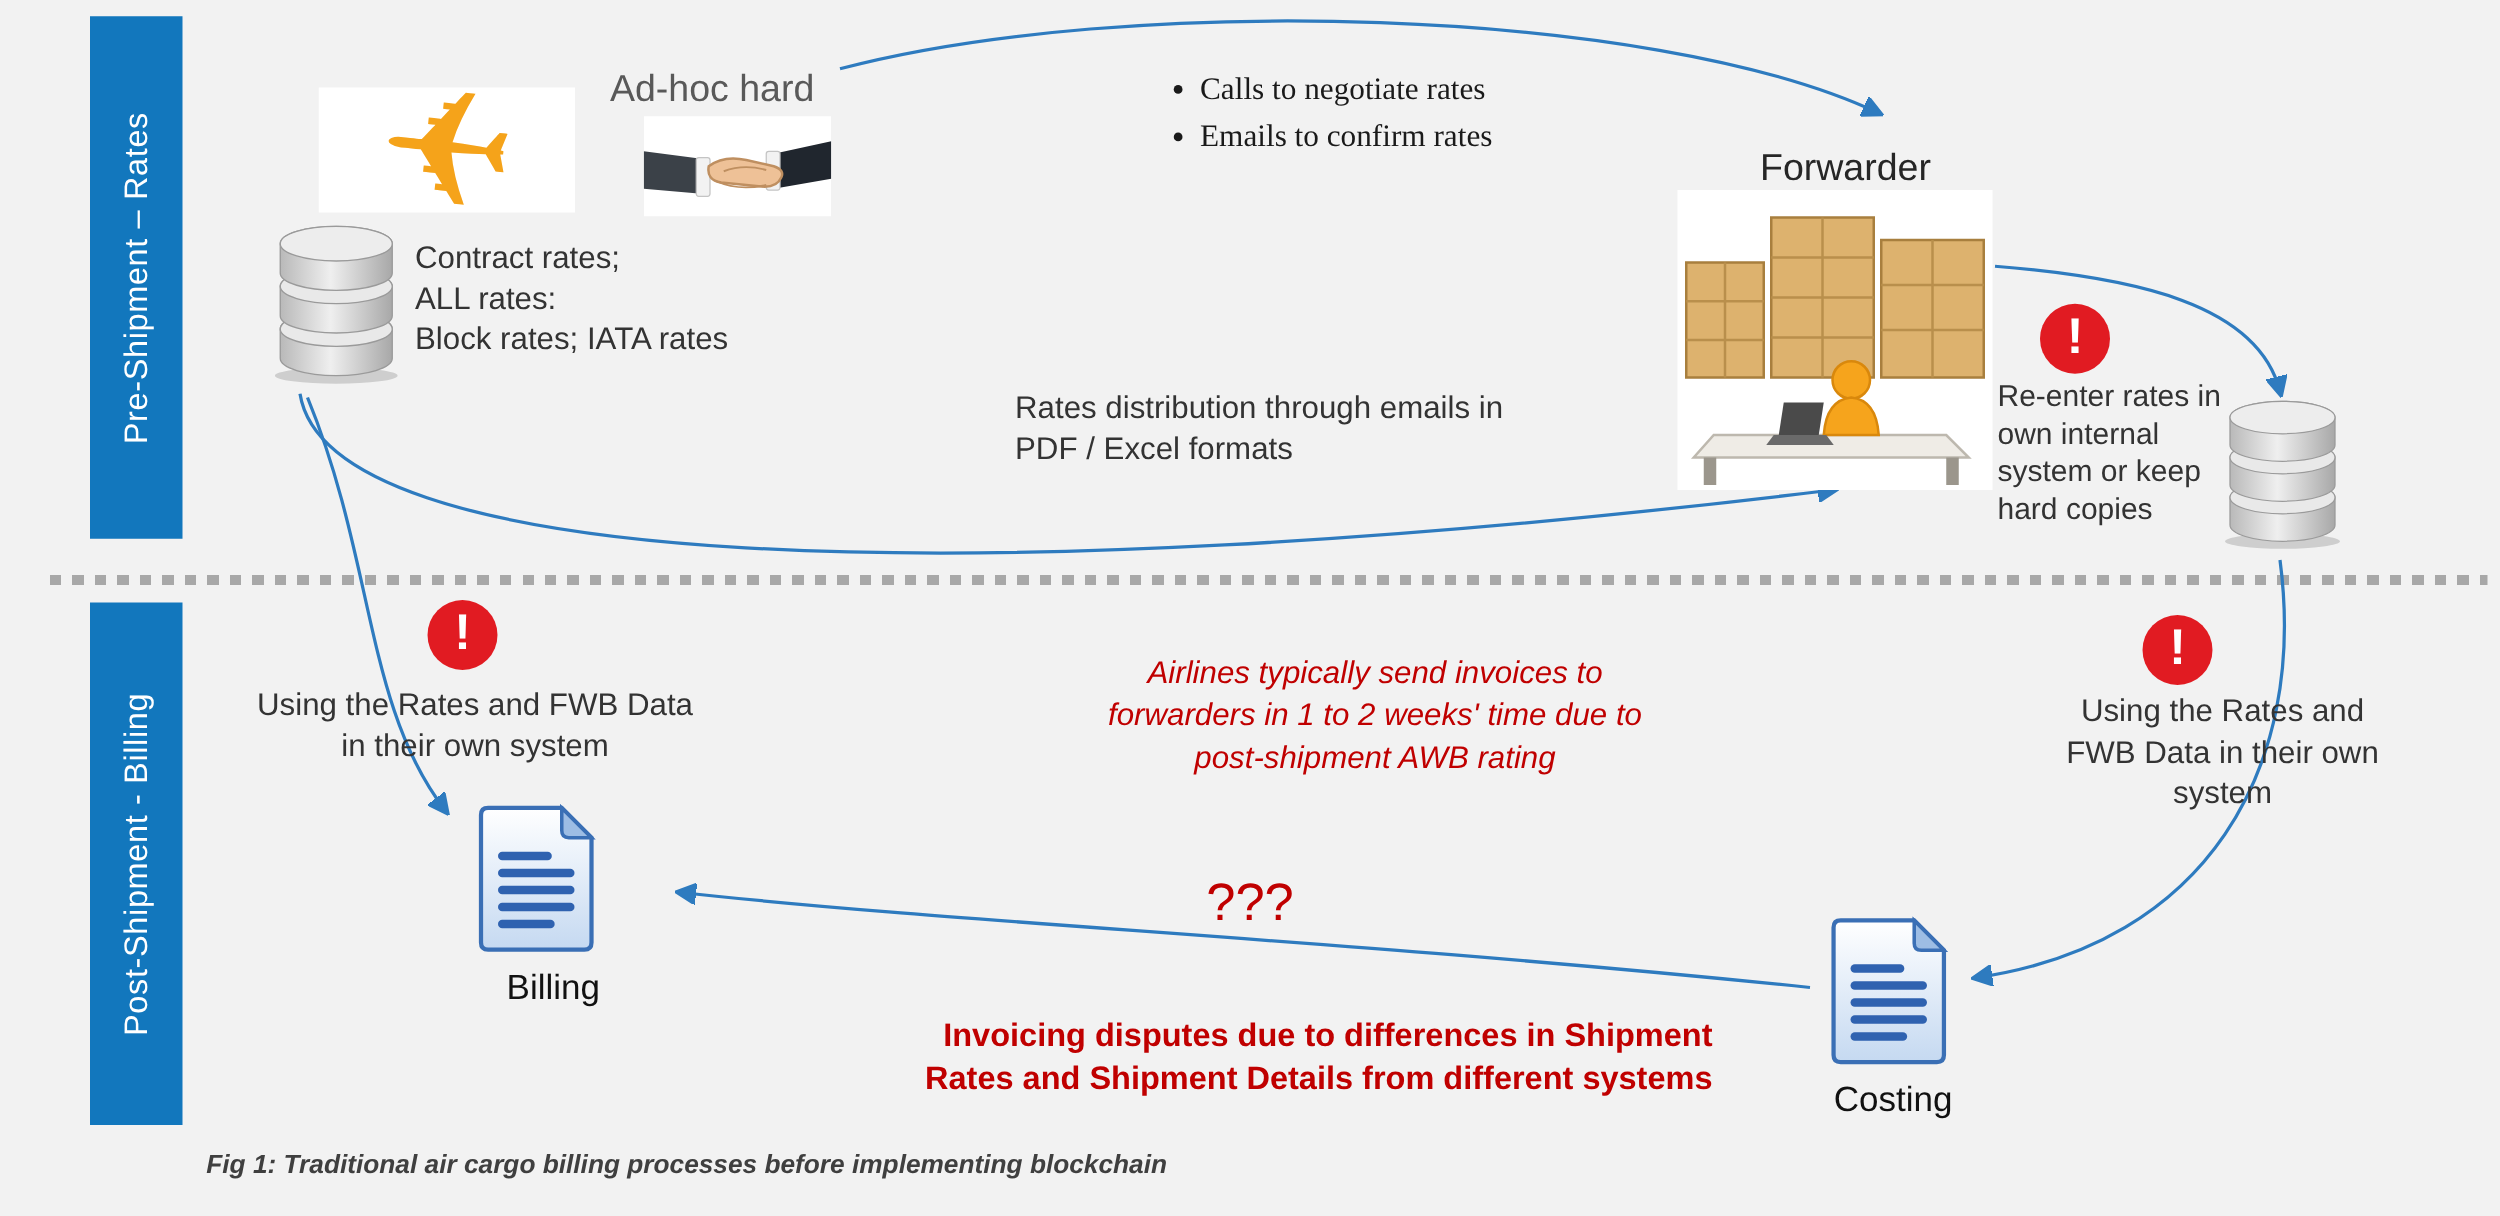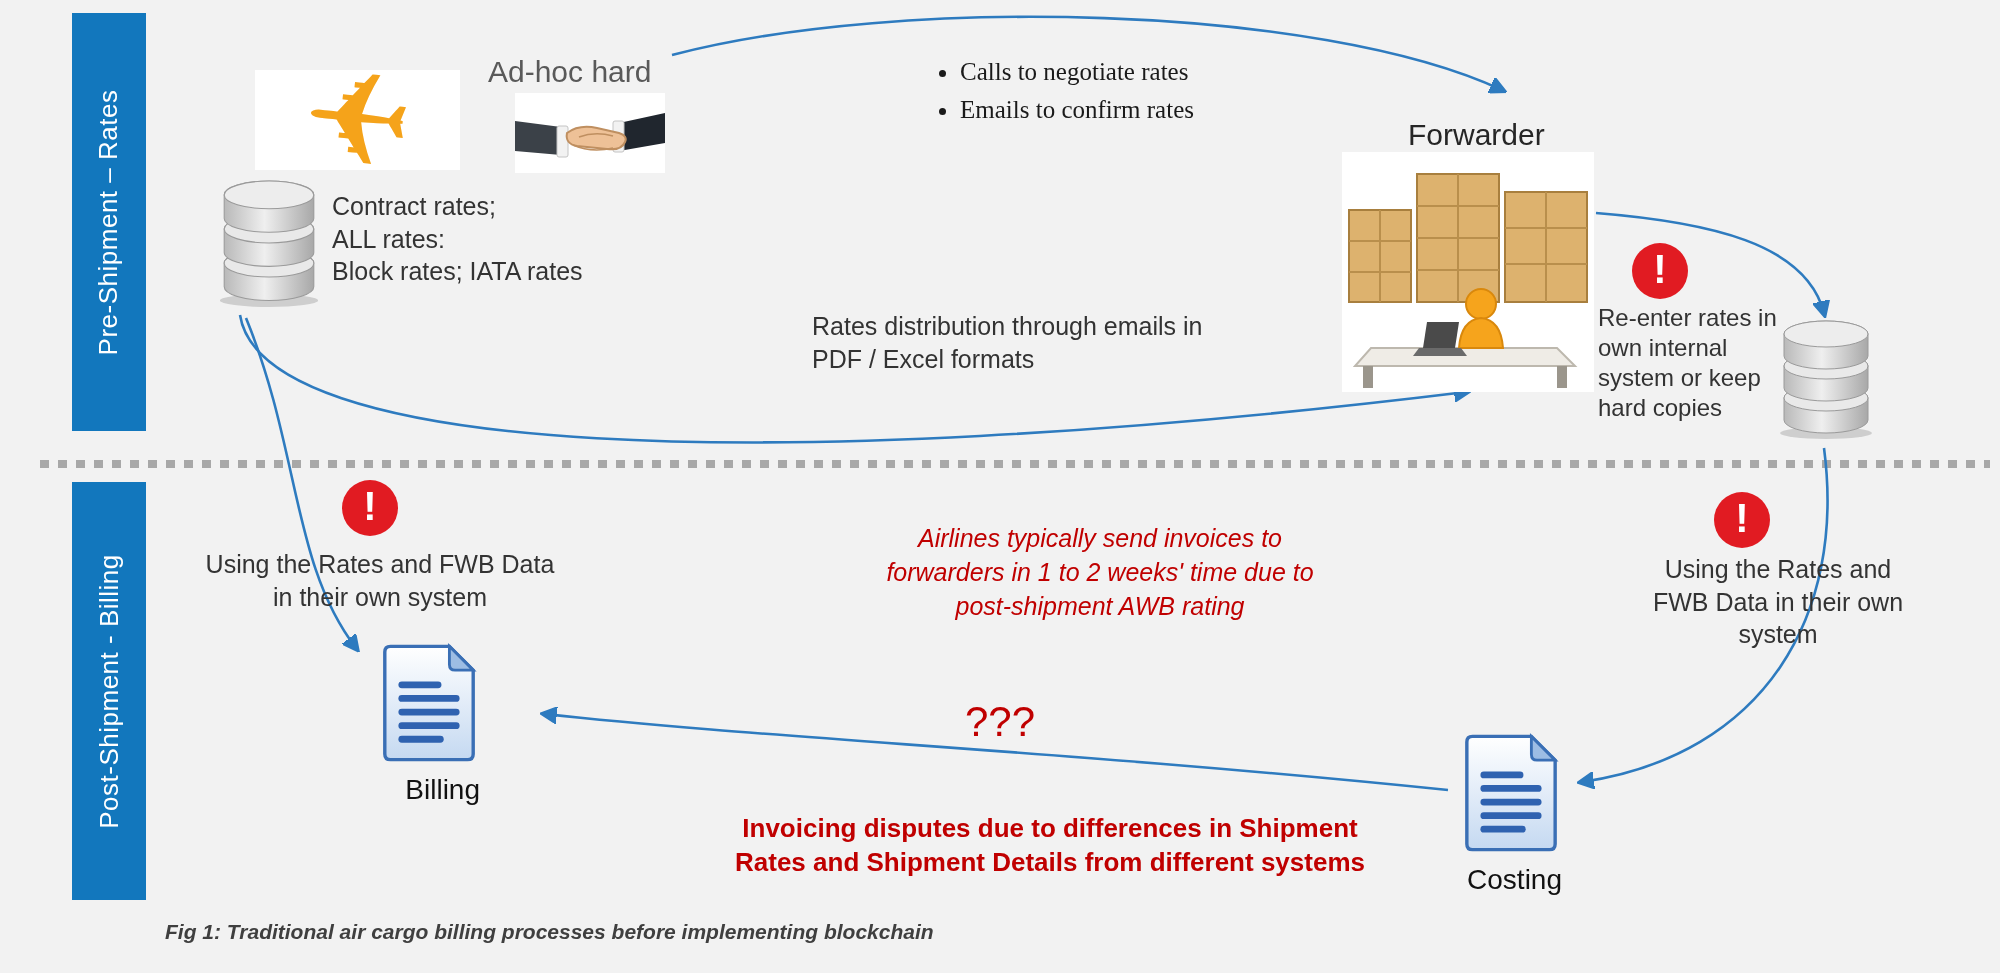--- a/index.html
+++ b/index.html
@@ -91,21 +91,21 @@
   .doc-label { width: 102px; text-align: right; font-size: 28px; color: #111111; }
   .label-billing { left: 378px;  top: 774px; }
   .label-costing { left: 1460px; top: 864px; }
 
   .invoice-note {
     left: 860px; top: 498px; width: 480px; text-align: center;
     font-size: 25px; font-style: italic; color: var(--note-red, #c00000); line-height: 1.35; margin-top: 24px;
   }
   .qmarks { left: 940px; top: 698px; width: 120px; text-align: center; font-size: 42px; color: var(--note-red, #c00000); }
   .dispute {
-    left: 730px; top: 812px; width: 640px; text-align: center;
+    left: 730px; top: 812px; width: 640px; text-align: right;
     font-size: 26px; font-weight: bold; color: var(--note-red, #c00000); line-height: 1.3;
   }
 
   .caption { left: 165px; top: 920px; font-size: 21px; font-style: italic; font-weight: bold; color: #3f3f3f; text-align: right; }
 </style>
 </head>
 <body>
 
 <div class="canvas">
 

